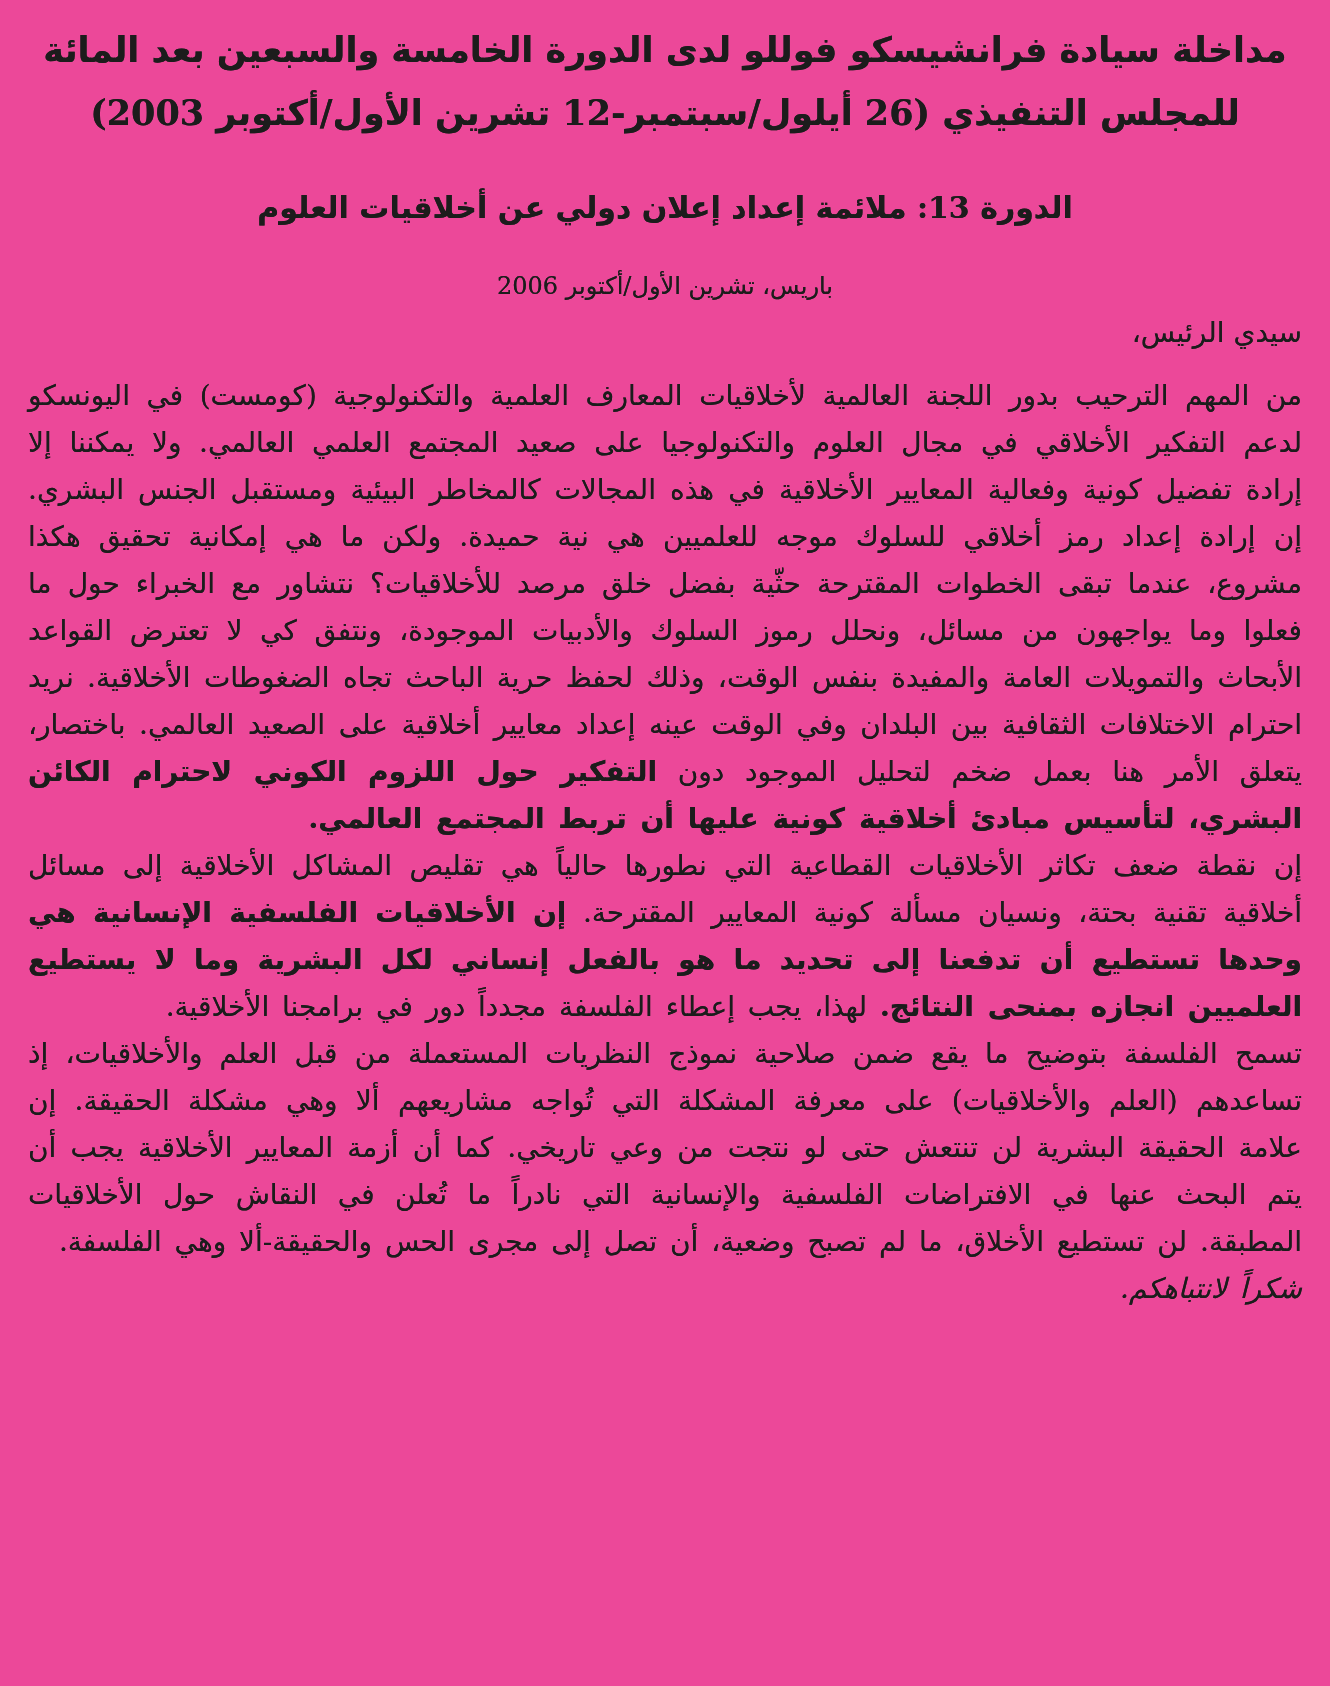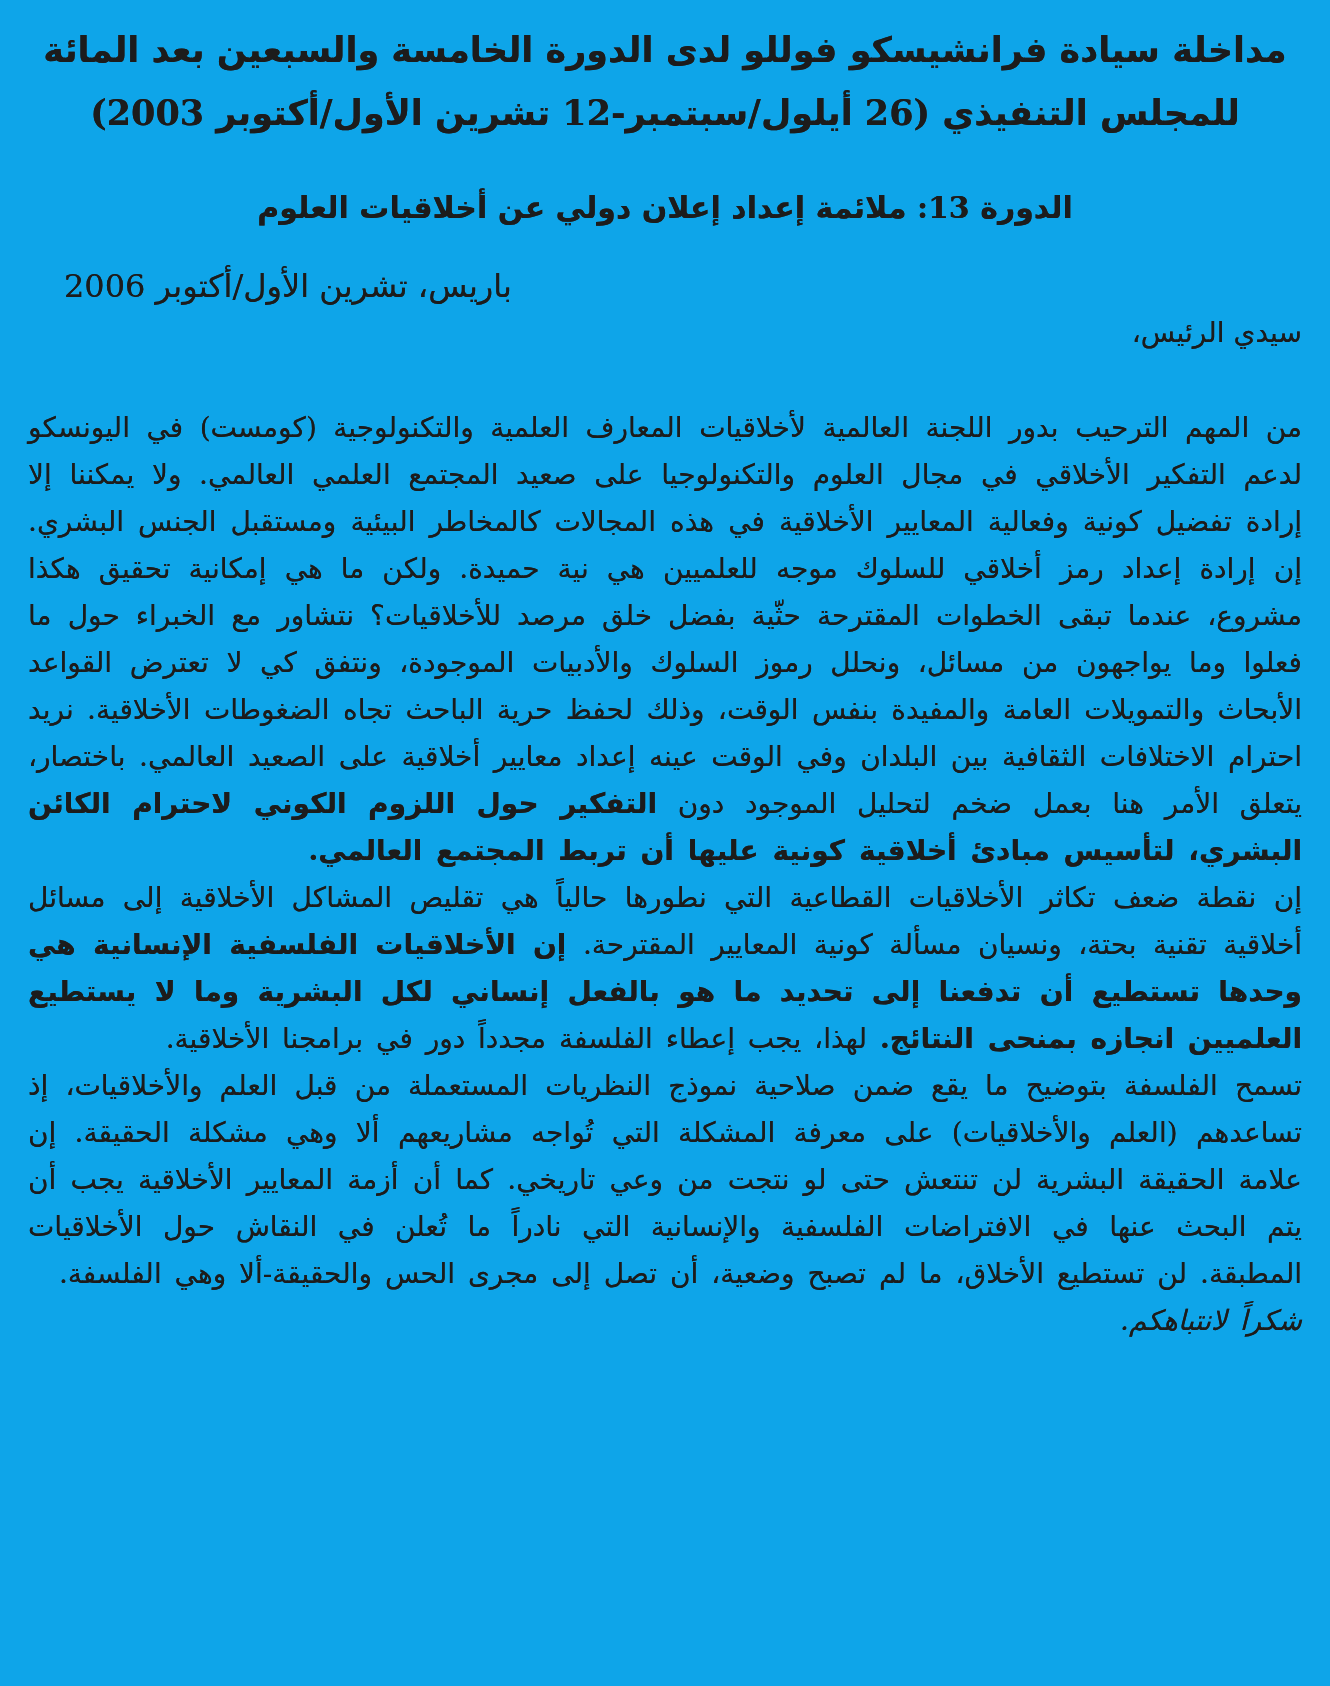--- a/index.html
+++ b/index.html
@@ -6,55 +6,54 @@
     margin: 0;
     padding: 0;
     background: #ffffff;
   }
   .page {
     position: relative;
     width: 1330px;
     height: 1686px;
     box-sizing: border-box;
     padding: 18px 28px 0 28px;
-    background: #0ea5e9;
+    background: #ec4899;
     color: #1c1c1c;
     direction: rtl;
     font-family: "DejaVu Serif", "DejaVu Sans", sans-serif;
     overflow: hidden;
     text-shadow: 0 0 0.4px #2a2a2a; 
   }
   .title-block {
     text-align: center;
     font-weight: bold;
     font-size: 35px;
     line-height: 63px;
   }
   .item-heading {
     text-align: center;
     font-weight: bold;
     font-size: 30px;
     line-height: 44px;
     margin-top: 42px;
   }
   .dateline {
-    text-align: left;
-    font-size: 32px;
+    text-align: center;
+    font-size: 24px;
     line-height: 32px;
     margin-top: 40px;
-    margin-left: 36px;
   }
   .salutation {
     text-align: right;
     font-size: 28px;
     line-height: 38px;
     margin-top: 12px;
   }
   .letter-body {
-    margin-top: 52px;
+    margin-top: 20px;
     font-size: 28px;
     line-height: 47px;
     text-align: justify;
     word-spacing: 4px;
   }
   .para { margin: 0; }
   .bold { font-weight: bold; }
   .closing {
     margin: 0;
     text-align: right;

